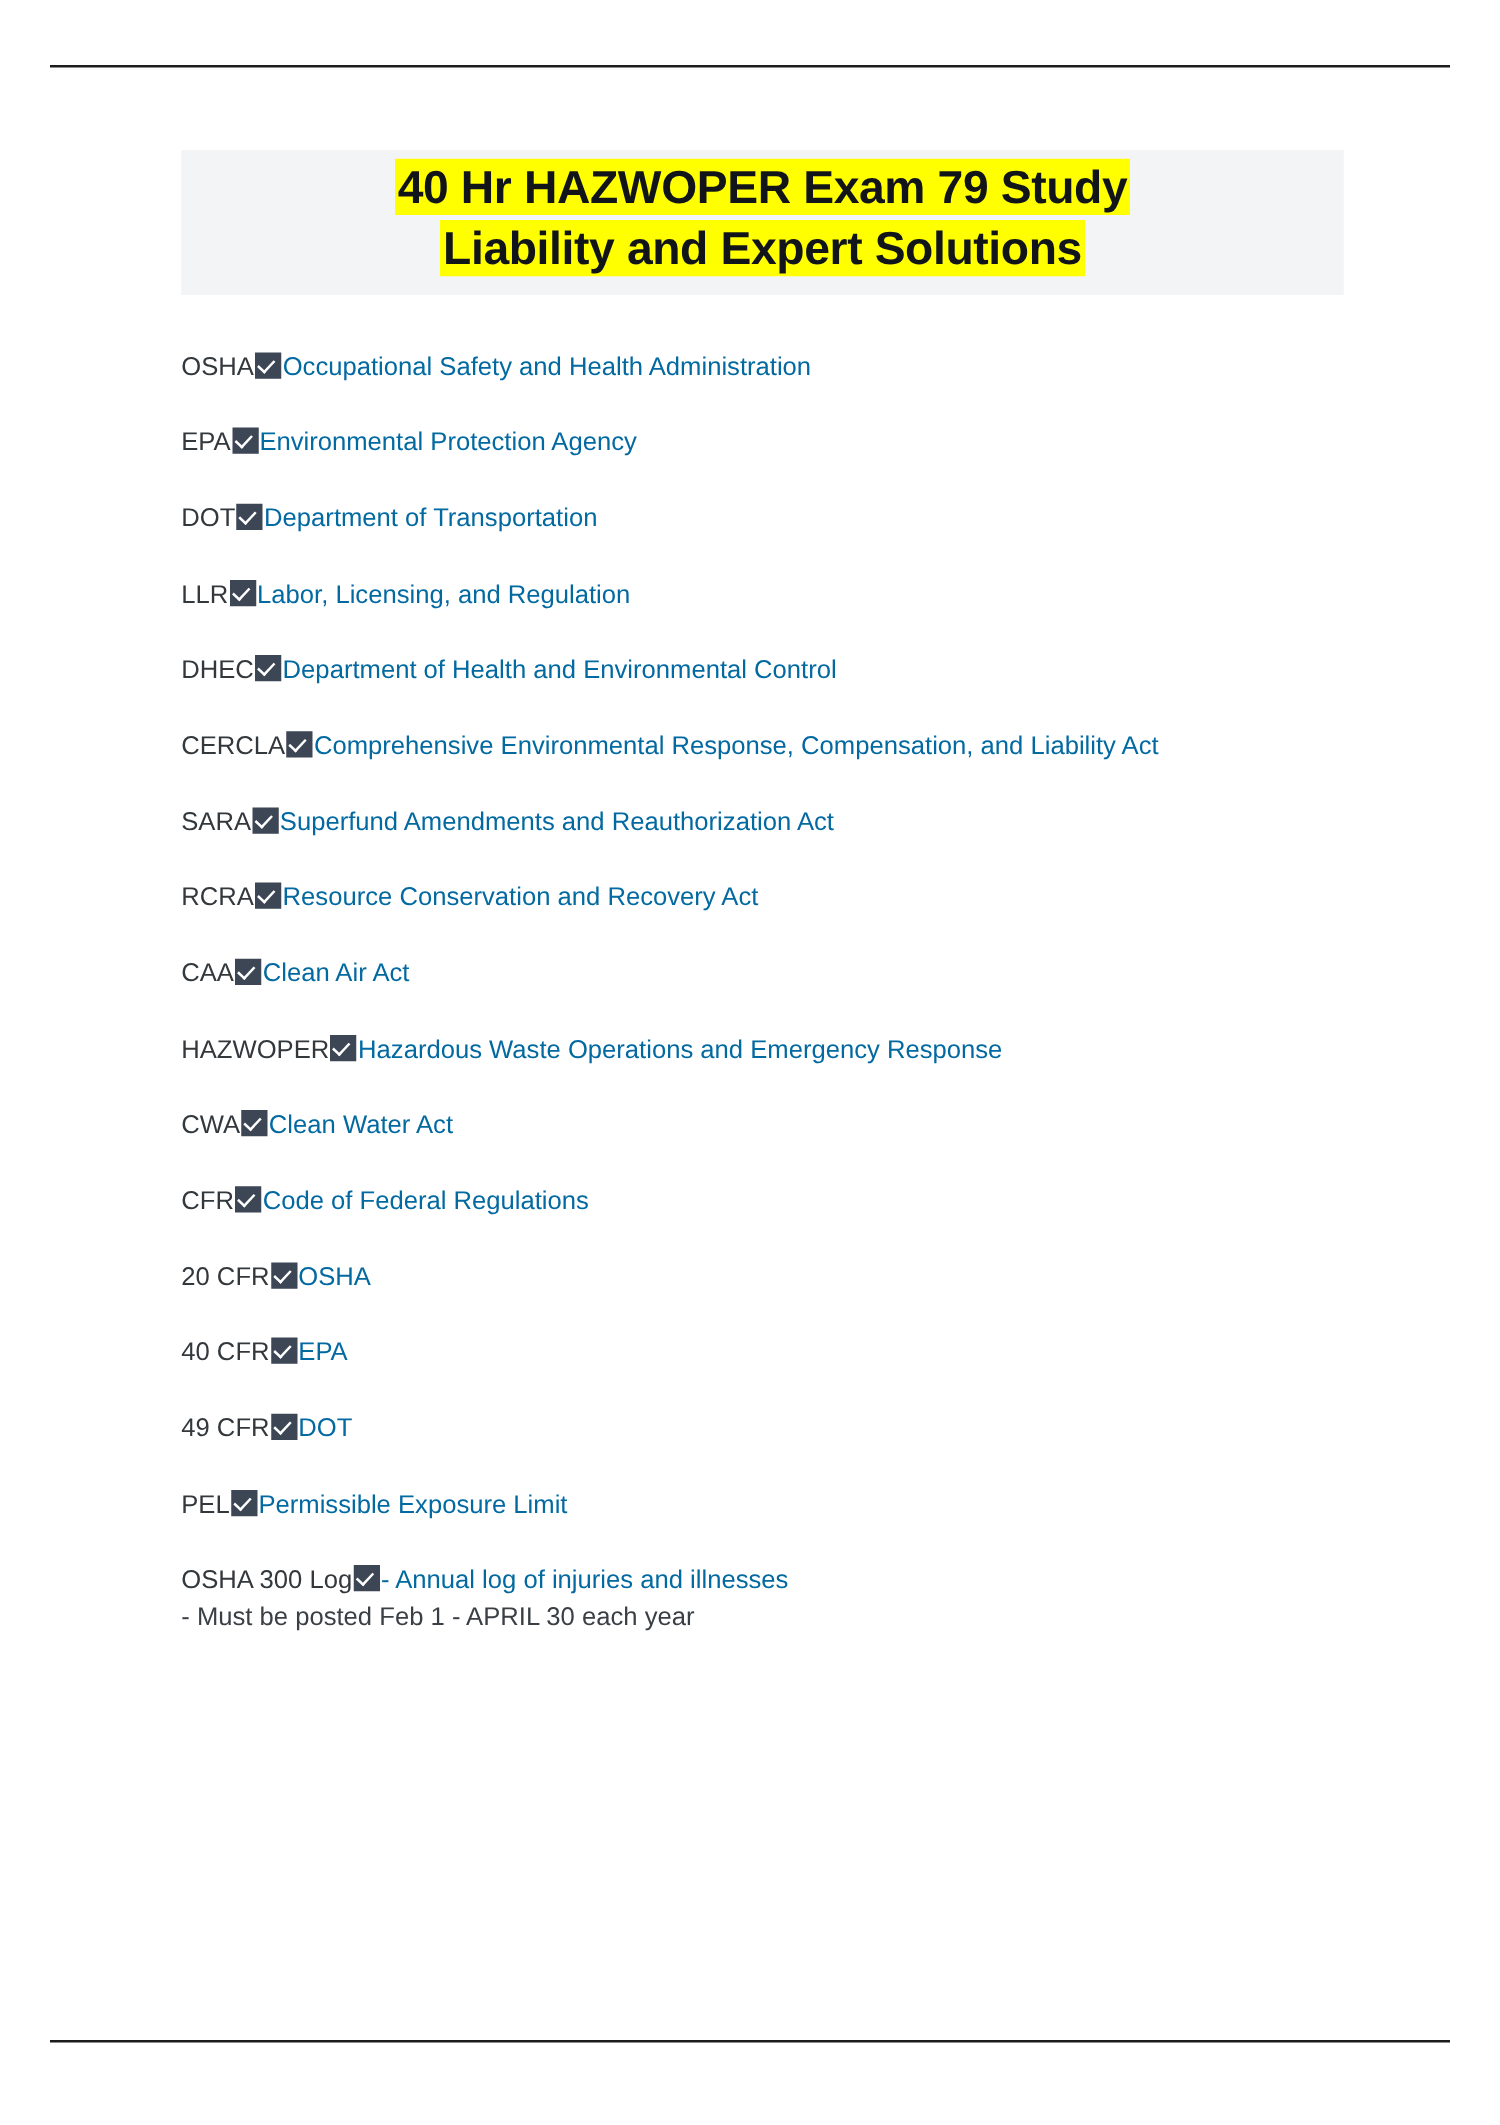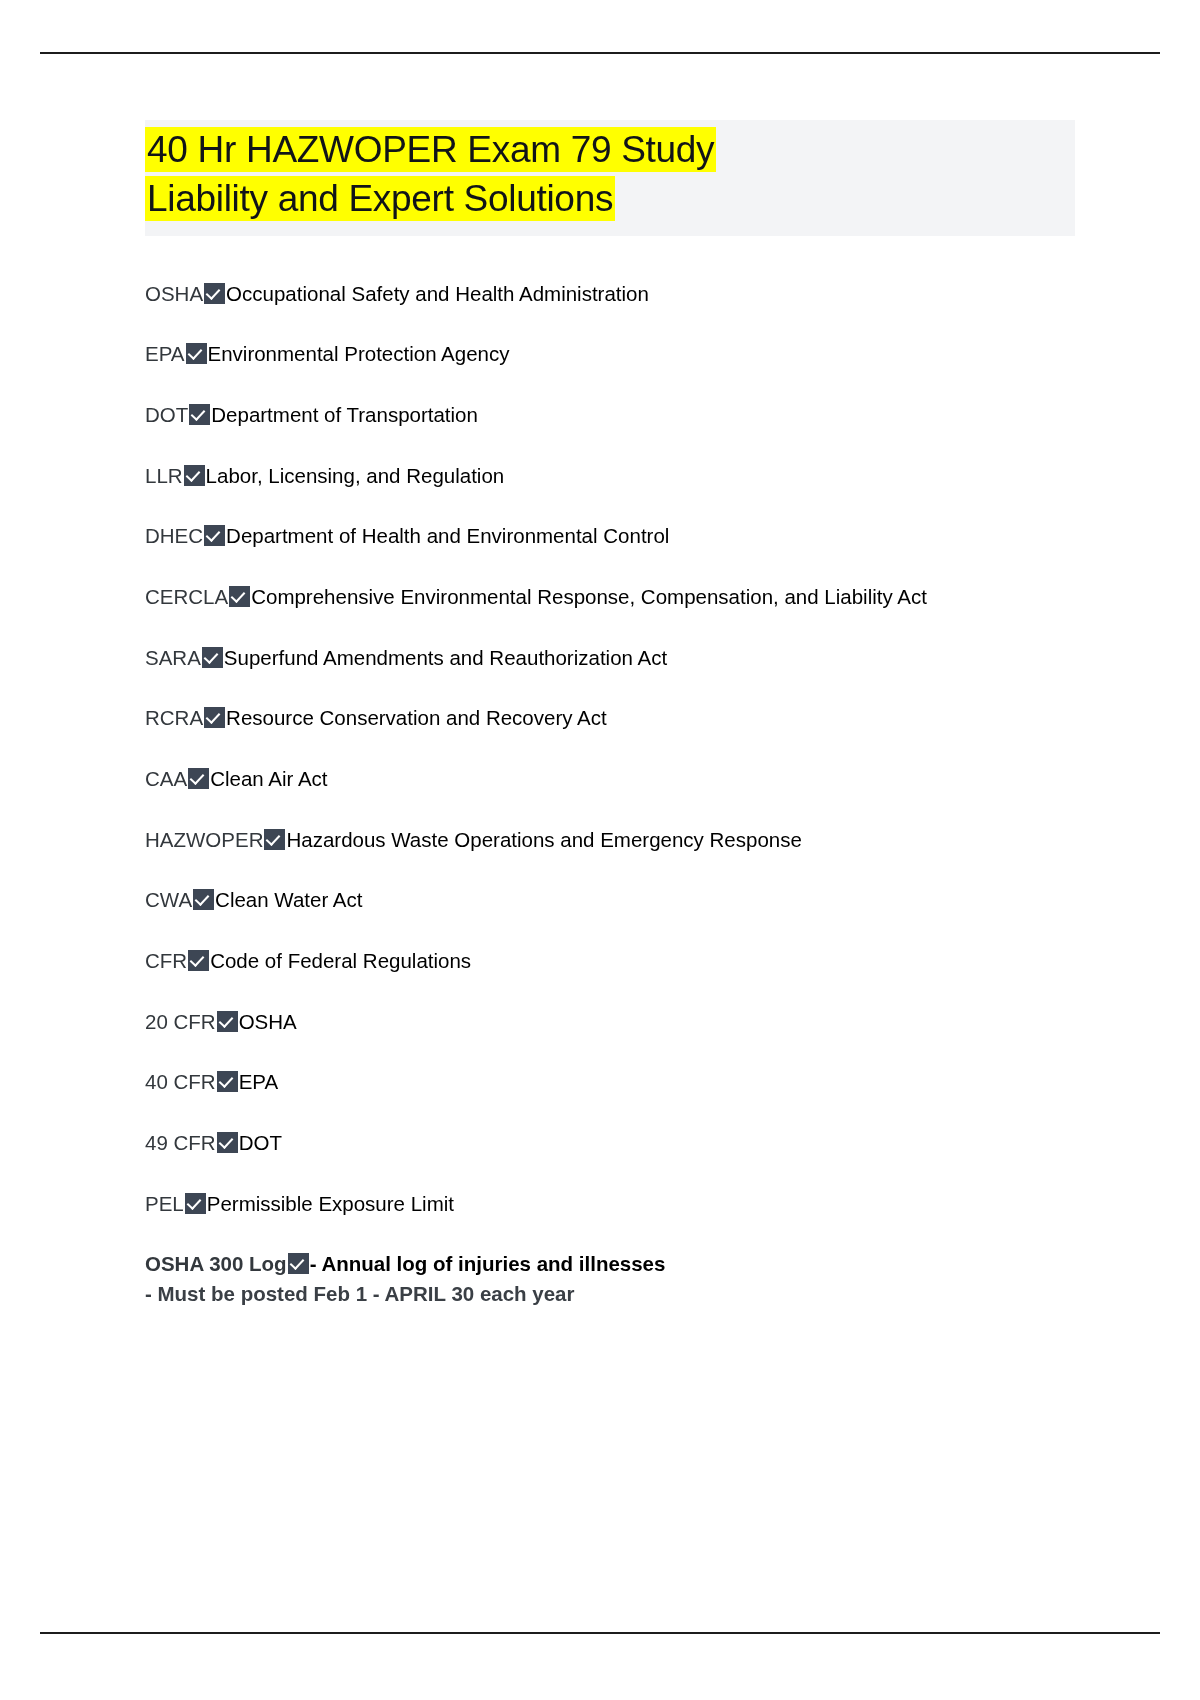--- a/index.html
+++ b/index.html
@@ -38,43 +38,44 @@
     top: 120px;
     width: 930px;
   }
 
   .title-block {
     background: #f3f4f6;
     padding: 6px 0 12px 0;
     margin-bottom: 44px;
   }
   .title-line {
+    text-align: center;
     font-size: 37px;
-    font-weight: normal;
+    font-weight: bold;
     line-height: 1.32;
     color: #111418;
     letter-spacing: -0.3px;
   }
   .title-line span.hl {
     background: #ffff00;
     padding: 2px 2px;
   }
 
   .entry {
     font-size: 20.5px;
     line-height: 1.35;
     color: #3a3f45;
     margin-bottom: 33px;
     white-space: nowrap;
   }
   .entry .term {
     color: #33383d;
   }
   .entry .def {
-    color: #000000;
+    color: #0369a1;
   }
   .check {
     display: inline-block;
     width: 21px;
     height: 21px;
     background: #3d4654;
     vertical-align: -3px;
     position: relative;
     margin: 0 1px;
   }
@@ -84,21 +85,20 @@
     left: 5px;
     top: 3px;
     width: 6px;
     height: 11px;
     border: solid #ffffff;
     border-width: 0 2.6px 2.6px 0;
     transform: rotate(43deg);
   }
   .entry.multiline {
     white-space: normal;
-    font-weight: bold;
   }
   .entry .second-line {
     display: block;
     margin-top: 2px;
   }
 </style>
 </head>
 <body>
 
 <div class="page">

